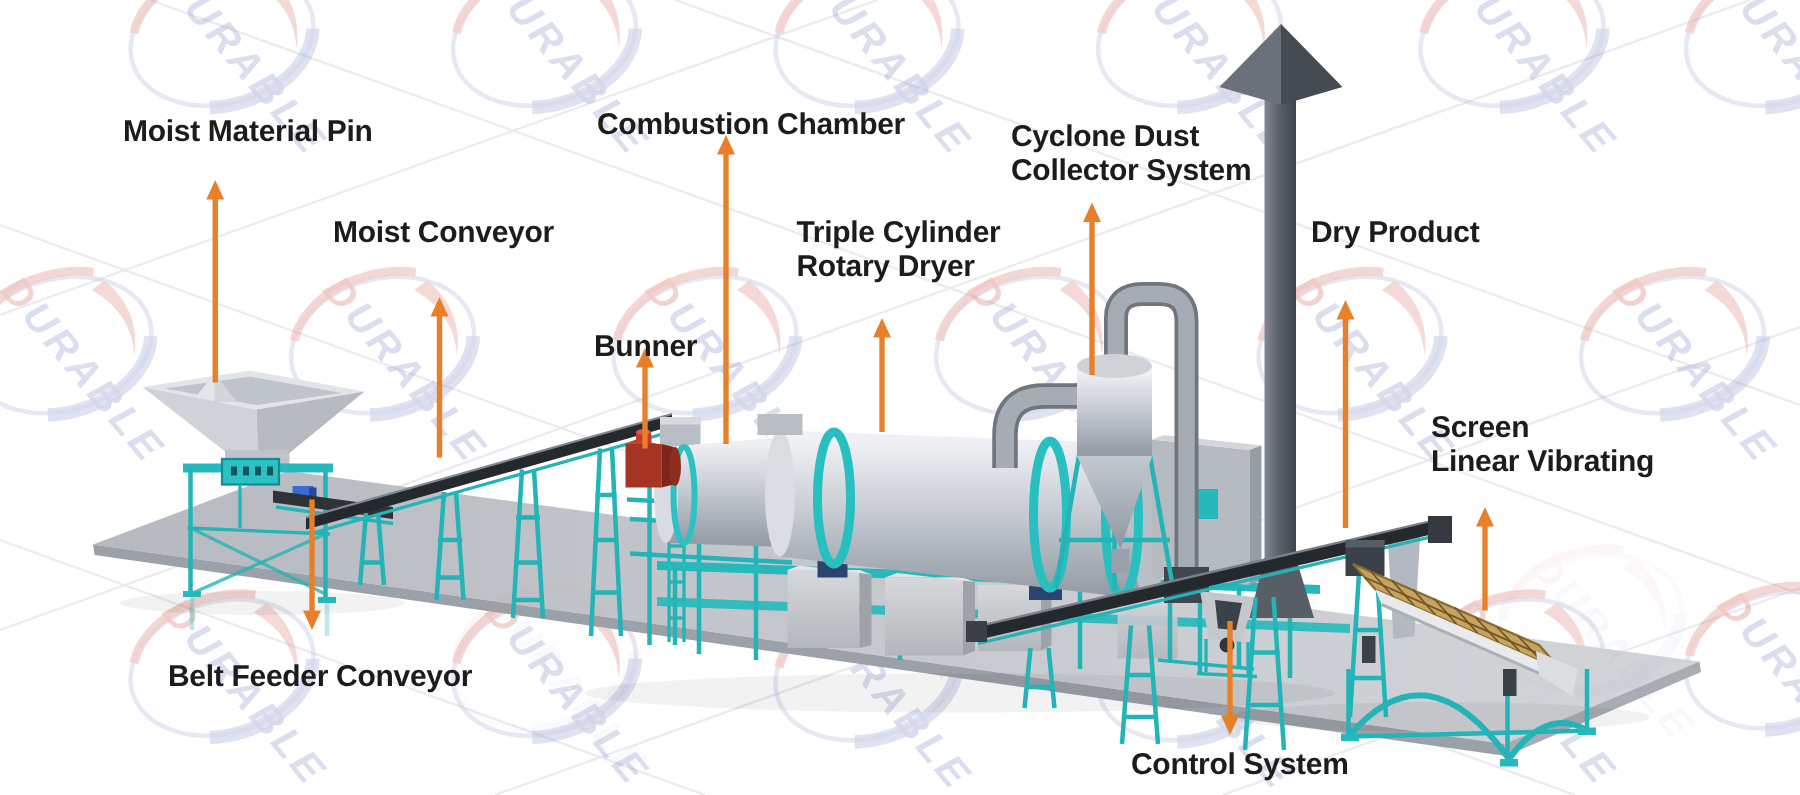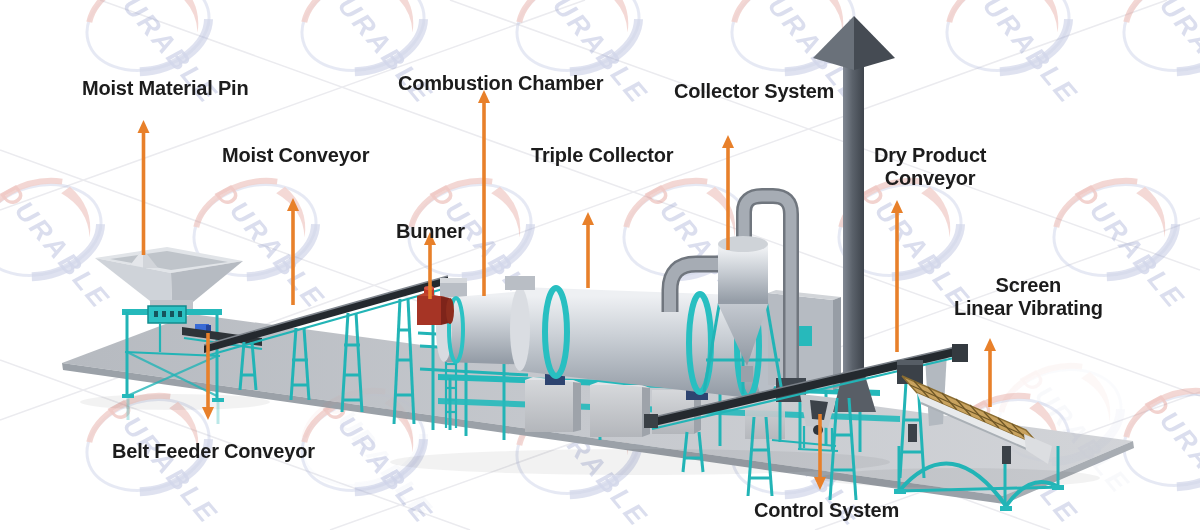--- a/index.html
+++ b/index.html
@@ -1,17 +1,17 @@
 <!DOCTYPE html>
 <html><head>
 <meta charset="utf-8">
 <style>
   html,body{margin:0;padding:0;background:#fff;}
   .stage{position:relative;width:1200px;height:530px;background:#ffffff;overflow:hidden;
-         font-family:"Liberation Sans","DejaVu Sans",sans-serif;text-align:center;}
+         font-family:"Liberation Sans","DejaVu Sans",sans-serif;}
   .stage svg{position:absolute;left:0;top:0;}
   .lbl{position:absolute;font-weight:bold;font-size:20px;line-height:23px;color:#1c1c1c;
        white-space:nowrap;letter-spacing:-0.2px;}
   .lbl span{display:block;}
   
   .arr{stroke:#E8802A;stroke-width:3.6;}
   .arrhead{fill:#E8802A;}
   .tl{stroke:#22b4b6;stroke-width:3;fill:none;}
   .tl2{stroke:#22b4b6;stroke-width:2.2;fill:none;}
   .tf{fill:#25b9bb;}
@@ -392,28 +392,29 @@
   <div class="lbl" style="left:222px;top:144px">
     <span>Moist Conveyor</span>
   </div>
   <div class="lbl" style="left:396px;top:220px">
     <span>Bunner</span>
   </div>
   <div class="lbl" style="left:398px;top:72px">
     <span>Combustion Chamber</span>
   </div>
   <div class="lbl" style="left:531px;top:144px">
-    <span>Triple Collector</span>
+    <span>Triple Cylinder</span>
+    <span>Rotary Dryer</span>
   </div>
   <div class="lbl" style="left:674px;top:80px">
+    <span>Cyclone Dust</span>
     <span>Collector System</span>
   </div>
   <div class="lbl" style="left:874px;top:144px">
     <span>Dry Product</span>
-    <span>Conveyor</span>
   </div>
   <div class="lbl" style="left:954px;top:274px">
     <span>Screen</span>
     <span>Linear Vibrating</span>
   </div>
   <div class="lbl" style="left:754px;top:499px">
     <span>Control System</span>
   </div>
   <div class="lbl" style="left:112px;top:440px">
     <span>Belt Feeder Conveyor</span>

